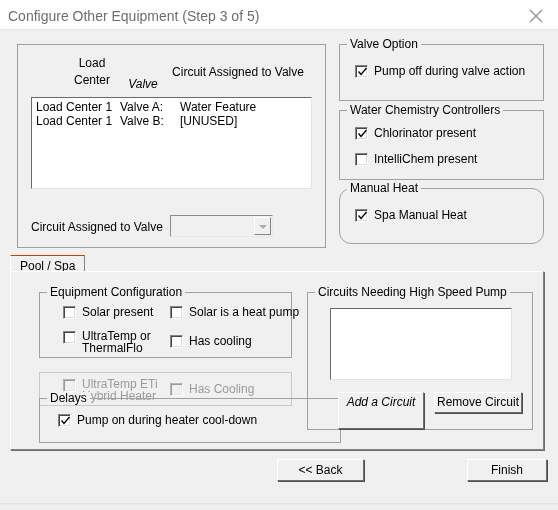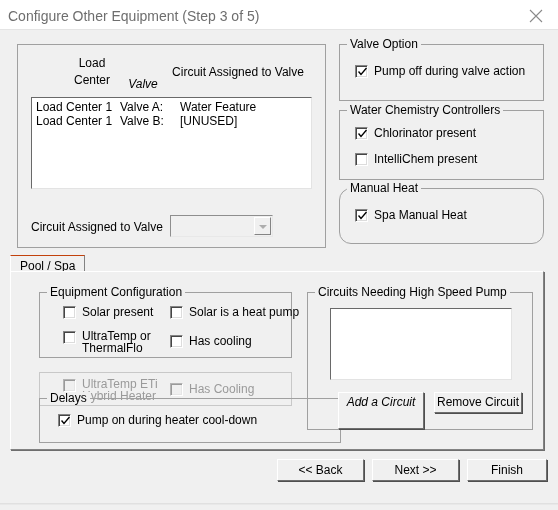--- a/index.html
+++ b/index.html
@@ -373,21 +373,18 @@
       </div>
       <div class="btn3d" style="left:126px; top:99px; width:88px; height:21px; line-height:19px;">
         <span>Remove Circuit</span>
       </div>
     </div>
   </div>
 
   <div class="btn3d" style="left:277px; top:459px; width:87px; height:22px; line-height:20px;">
     <span>&lt;&lt; Back</span>
   </div>
-  <div class="btn3d" style="left:372px; top:459px; width:87px; height:22px; line-height:20px;">
-    <span>Next &gt;&gt;</span>
-  </div>
   <div class="btn3d" style="left:467px; top:459px; width:80px; height:22px; line-height:20px;">
     <span>Finish</span>
   </div>
 
   <div class="bottom-shadow"></div>
 </div>
 
 </body></html>

